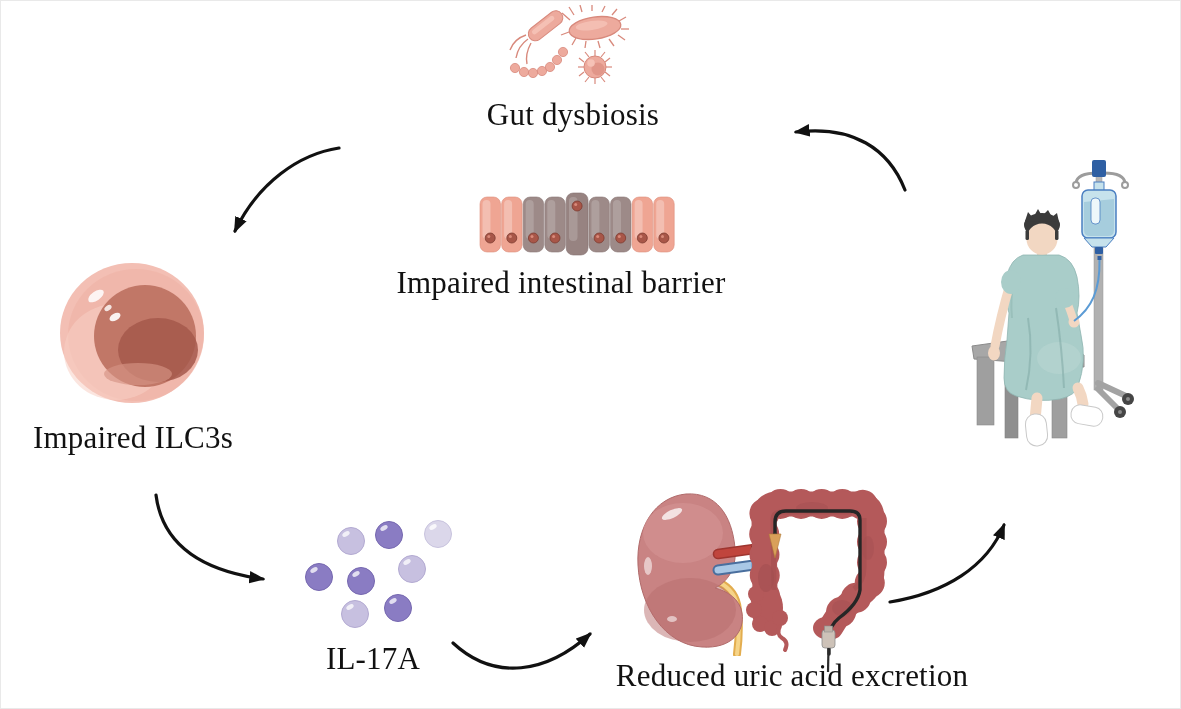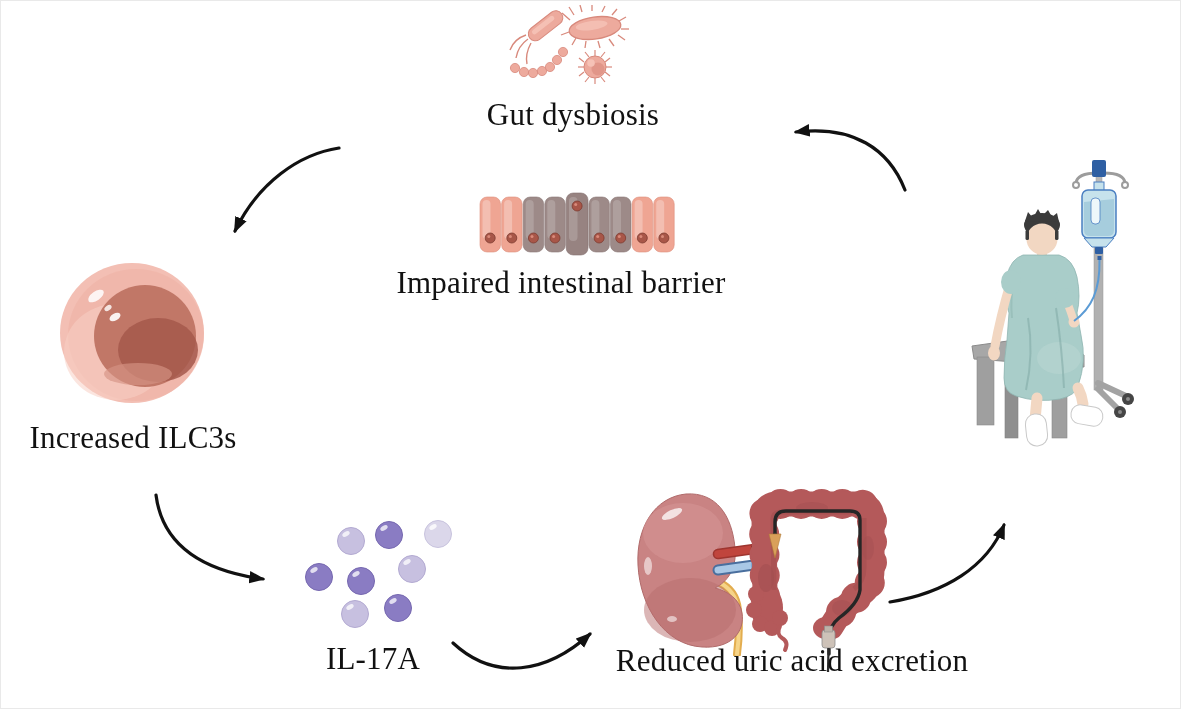--- a/index.html
+++ b/index.html
@@ -292,17 +292,17 @@
       <path d="M 61,63 L 64,54 L 69,60 L 74,51 L 78,58 L 84,52 L 88,59 L 93,55 L 95,64 Z" fill="#3b3b3b"></path>
       <circle cx="78" cy="81" r="15.5" fill="#f2d7c2"></circle>
       <rect x="61.5" y="72" width="3.5" height="10" rx="1.5" fill="#3b3b3b"></rect>
       <rect x="91" y="72" width="3.5" height="10" rx="1.5" fill="#3b3b3b"></rect>
     </g>
     <path d="M 135.5,102 C 136,132 128,150 110,163" stroke="#5b9bd5" stroke-width="2" fill="none"></path>
   </svg>
 
   <div class="label" style="left:572px;top:97px">Gut dysbiosis</div>
   <div class="label" style="left:560px;top:265px">Impaired intestinal barrier</div>
-  <div class="label" style="left:132px;top:420px">Increased ILC3s</div>
+  <div class="label" style="left:132px;top:420px">Impaired ILC3s</div>
   <div class="label" style="left:372px;top:641px">IL-17A</div>
-  <div class="label" style="left:791px;top:643px">Reduced uric acid excretion</div>
+  <div class="label" style="left:791px;top:658px">Reduced uric acid excretion</div>
 
 </div>
 
 </body></html>

